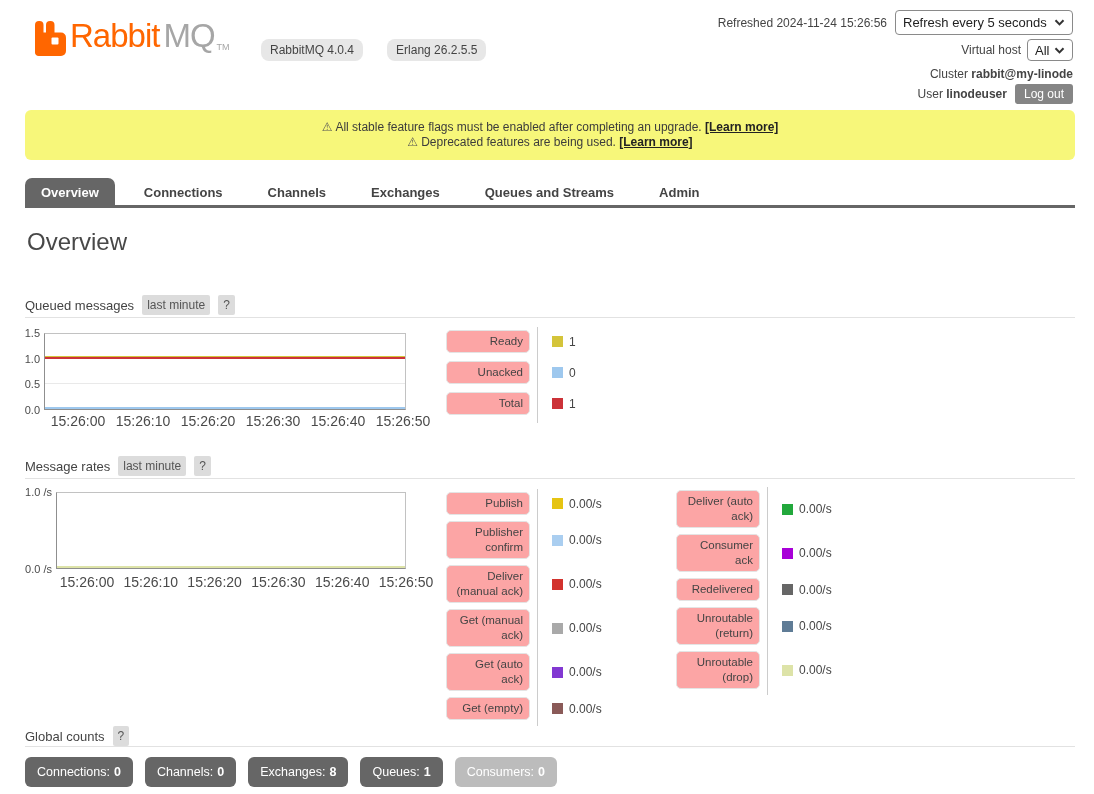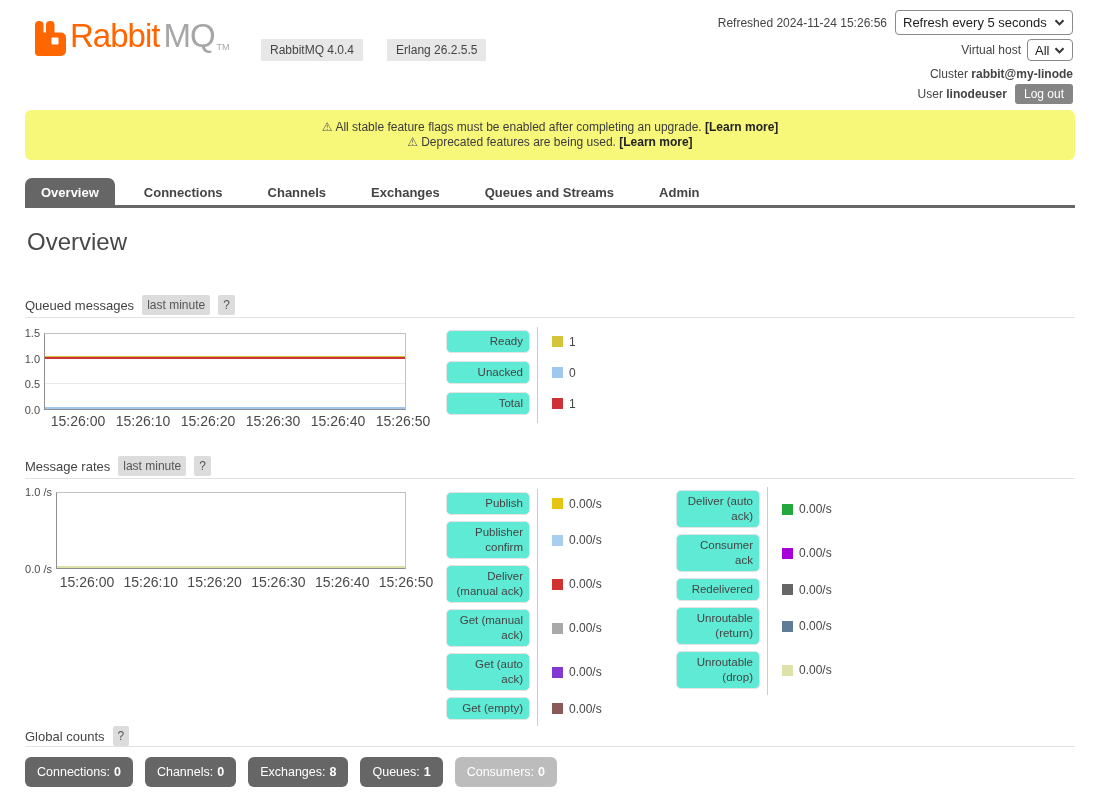--- a/index.html
+++ b/index.html
@@ -8,41 +8,41 @@
   .page { position:relative; width:1094px; height:794px; overflow:hidden; background:#fff; }
 
   
   .logo { position:absolute; left:35px; top:18px; display:flex; align-items:flex-start; }
   .logo svg { margin-top:3px; }
   .logo-text { font-size:33px; line-height:36px; margin-left:4px; letter-spacing:-1px; }
   .logo-rabbit { color:#f60; }
   .logo-mq { color:#a6a6a6; }
   .logo-tm { font-size:9px; color:#a6a6a6; margin-left:2px; margin-top:24px; letter-spacing:0; }
   .version-badges { position:absolute; left:261px; top:39px; display:flex; gap:24px; }
-  .version-badge { background:#e7e7e7; color:#444; font-size:12px; padding:4px 9px; border-radius:0; }
+  .version-badge { background:#e7e7e7; color:#444; font-size:12px; padding:4px 9px; border-radius:8px; }
 
   .hdr-row { position:absolute; right:21px; display:flex; align-items:center; font-size:12px; color:#444; }
   .hdr-row-1 { top:10px; }
   .hdr-row-2 { top:39px; }
   .hdr-row-3 { top:67px; }
   .hdr-row-4 { top:84px; }
   .selectbox { display:inline-flex; align-items:center; justify-content:space-between; 
                border:1px solid #8a8a8a; border-radius:4px; background:#fff; color:#222;
                font-size:13px; padding:0 7px; cursor:default; }
   .sel-refresh { width:178px; height:25px; margin-left:8px; }
   .sel-vhost { width:46px; height:22px; margin-left:6px; }
   .bold { font-weight:bold; }
   .logout-btn { background:#858585; color:#fff; border:none; border-radius:3px; font-size:12px;
                 padding:3px 9px; margin-left:8px; font-family:inherit; }
 
   
   .banner { position:absolute; left:25px; top:110px; width:1050px; height:50px; border-radius:6px;
             display:flex; flex-direction:column; align-items:center; justify-content:center;
             font-size:12px; color:#3c3c3c; line-height:15px; }
-  .banner b { color:#222; }
+  .banner b { color:#222;text-decoration:underline; }
   .warn-glyph { margin-right:3px; color:#555; }
 
   
   .tabs { position:absolute; left:25px; top:178px; display:flex; gap:13px; }
   .tab { font-size:13px; font-weight:bold; color:#444; padding:7px 16px; height:27px;
          border-radius:7px 7px 0 0; cursor:default; white-space:nowrap; }
   .tab.active { background:#666; color:#fff; }
   .tabs-underline { position:absolute; left:25px; top:205px; width:1050px; height:3px; background:#666; }
 
   
@@ -64,21 +64,21 @@
   .gridline { position:absolute; left:0; right:0; height:1px; background:#e9e9e9; }
   .y-axis { position:absolute; font-size:11px; color:#4a4a4a; }
   .y-axis span { position:absolute; right:0; transform:translateY(-50%); white-space:nowrap; }
   .x-axis { position:absolute; display:flex; justify-content:space-between; font-size:14px; color:#4a4a4a; }
   .x-axis span { width:60px; text-align:center; }
 
   
   .legend { position:absolute; }
   .legend-divider { position:absolute; left:91px; top:-3px; bottom:0; width:1px; background:#ccc; }
   .legend-row { display:flex; align-items:center; margin-bottom:6px; }
-  .legend-box { width:84px; background:#5eead4; border:1px solid #e4e4e4; border-radius:5px;
+  .legend-box { width:84px; background:#fca5a5; border:1px solid #e4e4e4; border-radius:5px;
                 font-size:11.5px; line-height:15px; color:#444; text-align:right; padding:3px 6px; }
   .legend-swatch { width:11px; height:11px; margin-left:22px; flex:none; }
   .legend-value { font-size:12px; color:#444; margin-left:6px; white-space:nowrap; }
   .lq .legend-row { margin-bottom:8px; }
 
   
   .count-buttons { position:absolute; left:25px; top:757px; display:flex; gap:12px; }
   .count-btn { background:#666; color:#fff; border:none; border-radius:6px; font-size:12.5px;
                padding:8px 12px; font-family:inherit; white-space:nowrap; }
   .count-btn .num { font-weight:bold; margin-left:4px; }

